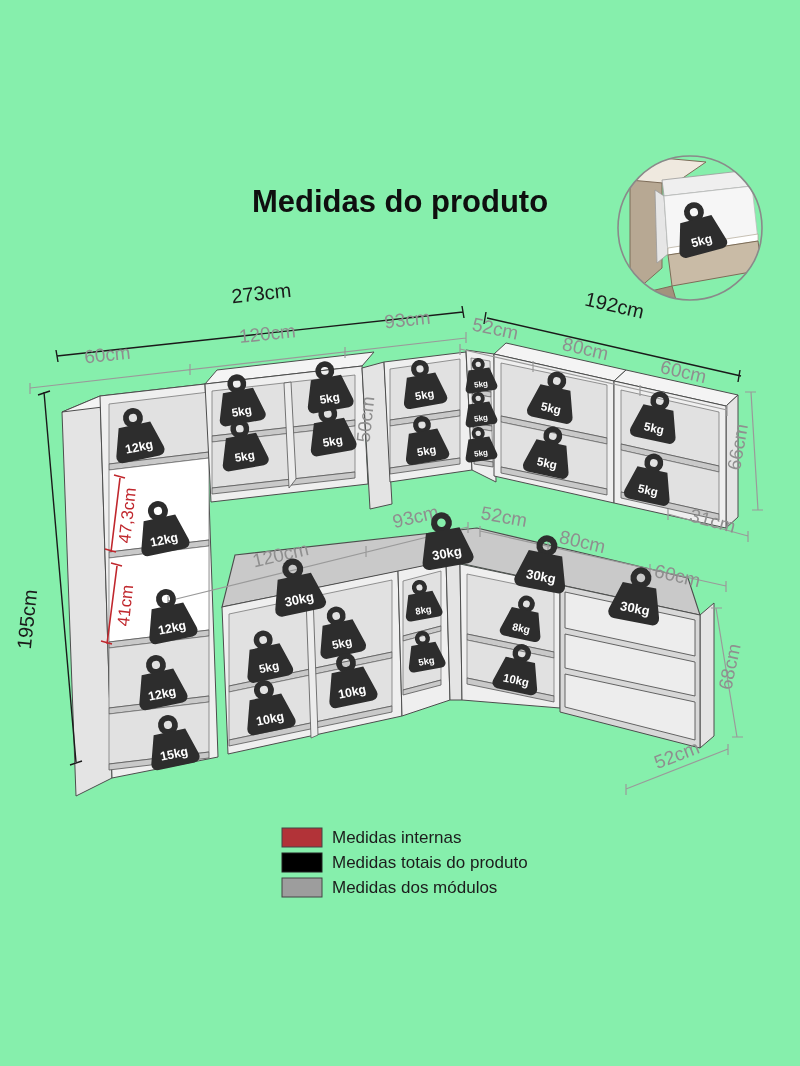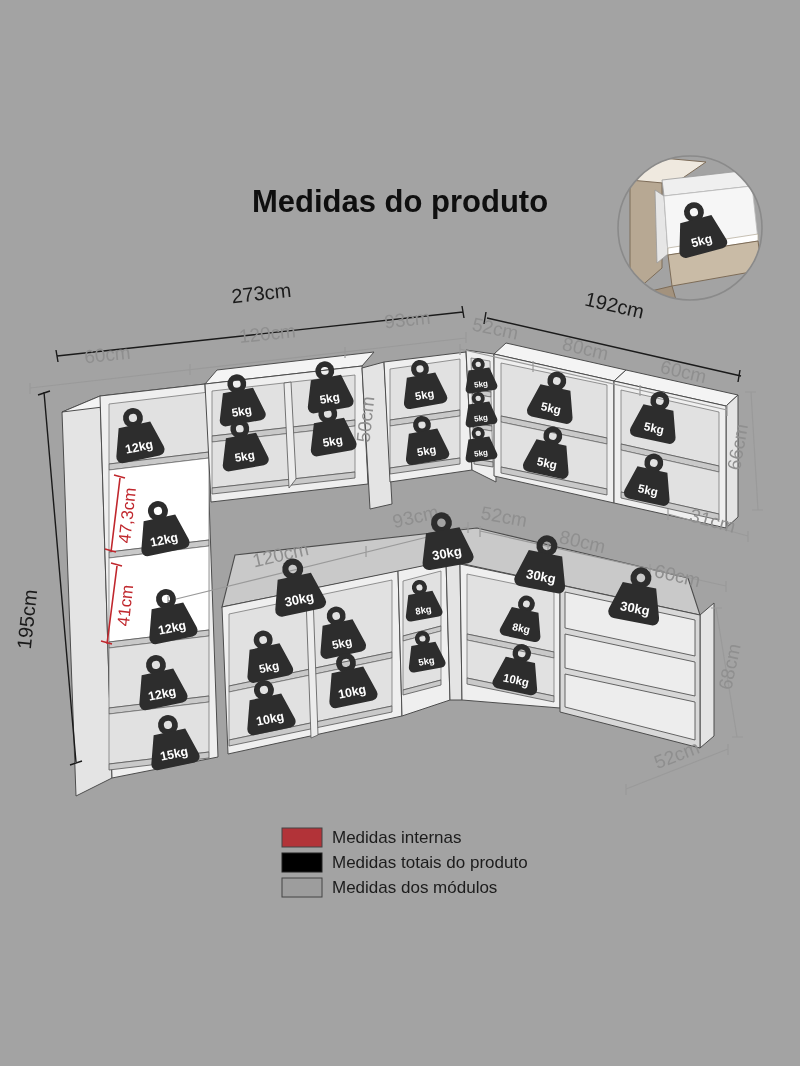--- a/index.html
+++ b/index.html
@@ -1,16 +1,16 @@
 <!DOCTYPE html>
 <html><head>
 <meta charset="utf-8">
 <style>
   html,body{margin:0;padding:0;background:#fff;}
-  .stage{position:relative;width:800px;height:1066px;background:#a3a3a3;margin:0 auto;
+  .stage{position:relative;width:800px;height:1066px;background:#86efac;margin:0 auto;
          font-family:"Liberation Sans",sans-serif;}
   svg{display:block;}
   .title{font:bold 31px "Liberation Sans",sans-serif;fill:#0f0f0f;}
   .tBlack{font:20px "Liberation Sans",sans-serif;fill:#1a1a1a;}
   .tGray{font:19px "Liberation Sans",sans-serif;fill:#8f8f8f;}
   .tRed{font:17px "Liberation Sans",sans-serif;fill:#c0272d;}
   .wtx{font:bold 13px "Liberation Sans",sans-serif;fill:#ffffff;text-anchor:middle;}
   .legT{font:17px "Liberation Sans",sans-serif;fill:#1c1c1c;}
   .lnB{stroke:#1a1a1a;stroke-width:1.4;fill:none;}
   .lnG{stroke:#9a9a9a;stroke-width:1.2;fill:none;}

